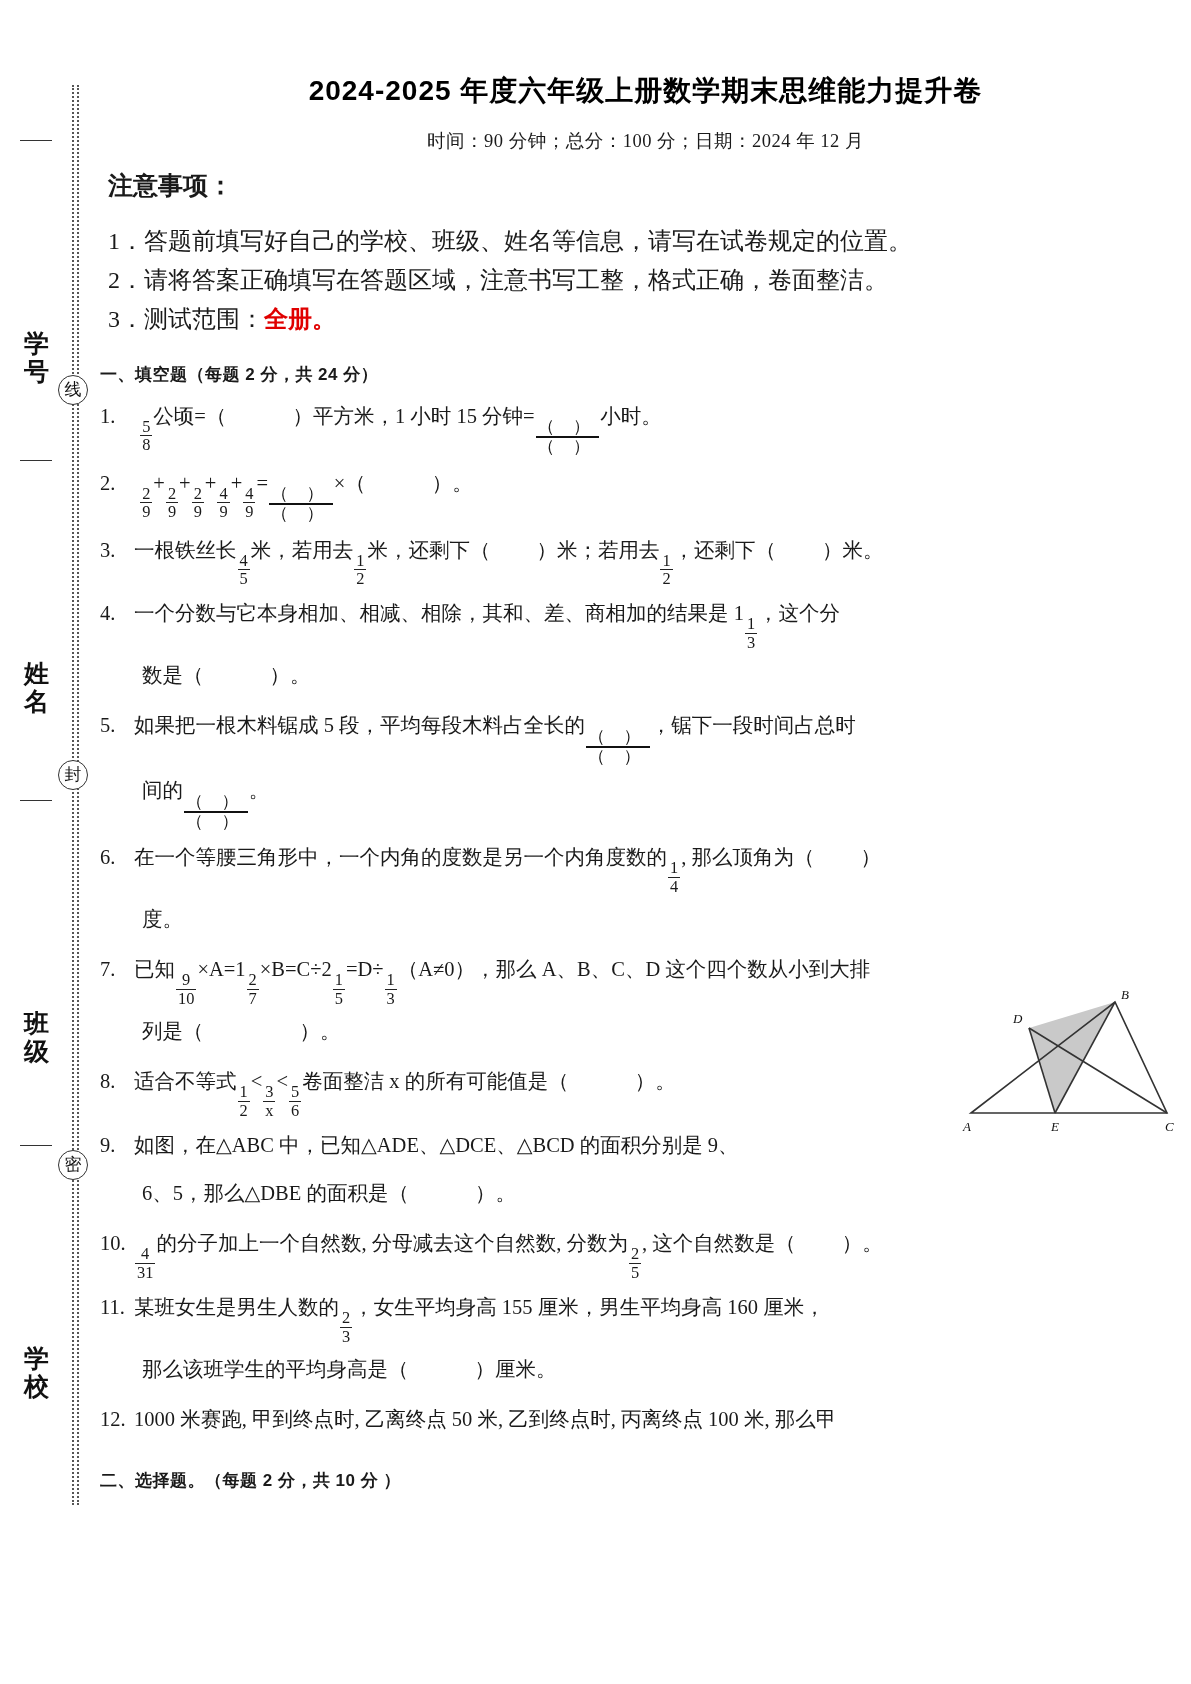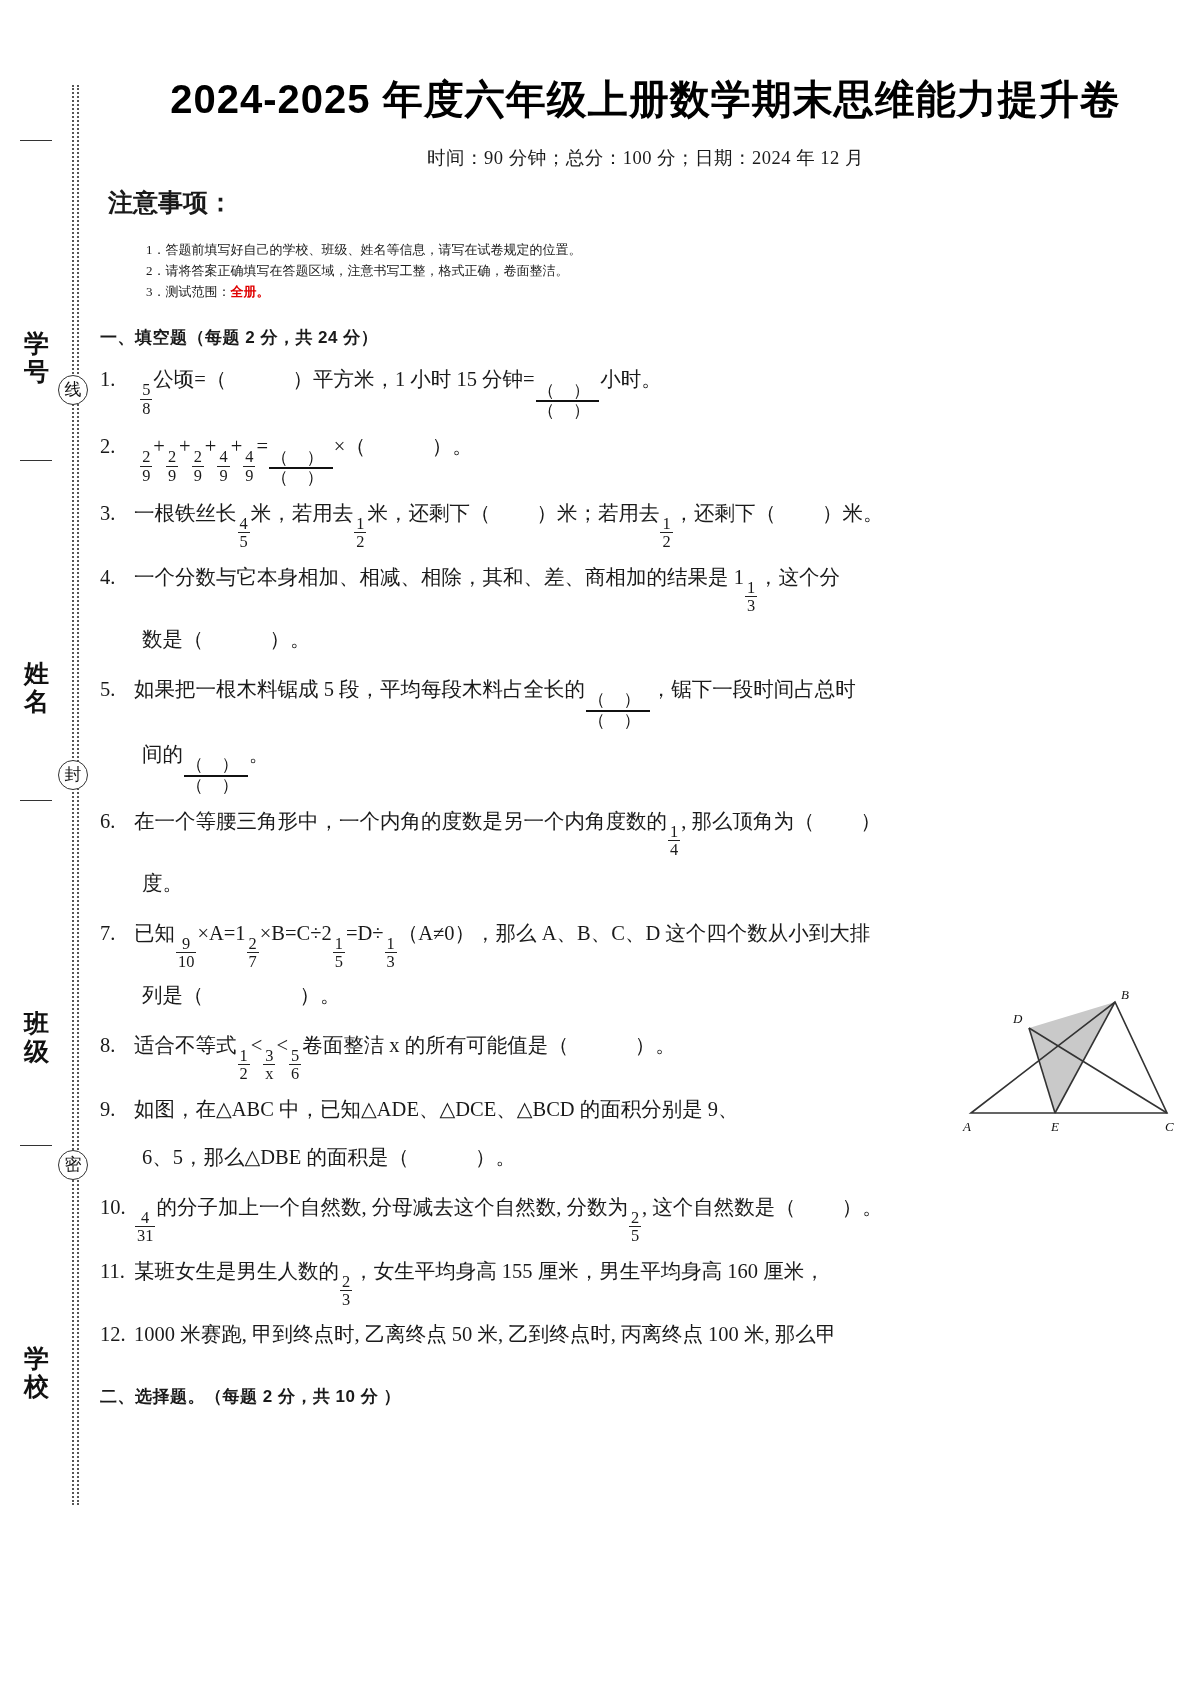--- a/index.html
+++ b/index.html
@@ -62,36 +62,36 @@
     text-align: center;
     background: #fff;
     color: #111;
   }
 
   
   #page { position: absolute; left: 100px; top: 0; width: 1091px; height: 1684px; }
 
   #paper-title {
     text-align: center;
-    font-size: 40px;
+    font-size: 28px;
     font-weight: bold;
     letter-spacing: 1px;
     margin: 72px 0 0 0;
     font-family: "Liberation Sans", "DejaVu Sans", sans-serif;
     color: #000;
   }
   #exam-meta {
     text-align: center;
     font-size: 18.5px;
     margin-top: 18px;
     letter-spacing: .5px;
   }
   #notice-block { margin: 16px 0 0 8px; font-size: 19px; }
   #notice-title { font-weight: bold; font-size: 25px; margin-bottom: 20px; font-family: Liberation Serif, serif; }
-  .notice-item { margin-left: 38px; line-height: 1.62; font-size: 13px; }
+  .notice-item { line-height: 1.62; font-size: 24px; }
   .red { color: #e00000; font-weight: bold; }
 
   .section-head {
     font-weight: bold;
     font-size: 17px;
     margin: 24px 0 6px 0;
     font-family: "Liberation Sans", "DejaVu Sans", sans-serif;
     letter-spacing: .5px;
   }
 
@@ -291,20 +291,21 @@
         <span class="n">2</span>
         <span class="d">5</span>
       </span><span>, 这个自然数是（</span><span class="sp-s"></span><span>）。</span>
   </div>
 
   <div class="q">
     <span class="num">11.</span><span>某班女生是男生人数的</span><span class="frac">
         <span class="n">2</span>
         <span class="d">3</span>
       </span><span>，女生平均身高 155 厘米，男生平均身高 160 厘米，</span>
+    <span class="hang"><span>那么该班学生的平均身高是（</span><span class="sp-m"></span><span>）厘米。</span></span>
   </div>
 
   <div class="q">
     <span class="num">12.</span><span>1000 米赛跑, 甲到终点时, 乙离终点 50 米, 乙到终点时, 丙离终点 100 米, 那么甲</span>
   </div>
 
   <div class="section-head" style="margin-top:26px">二、选择题。（每题 2 分，共 10 分 ）</div>
 
   <svg id="fig-triangle" viewBox="0 0 236 148">
 

